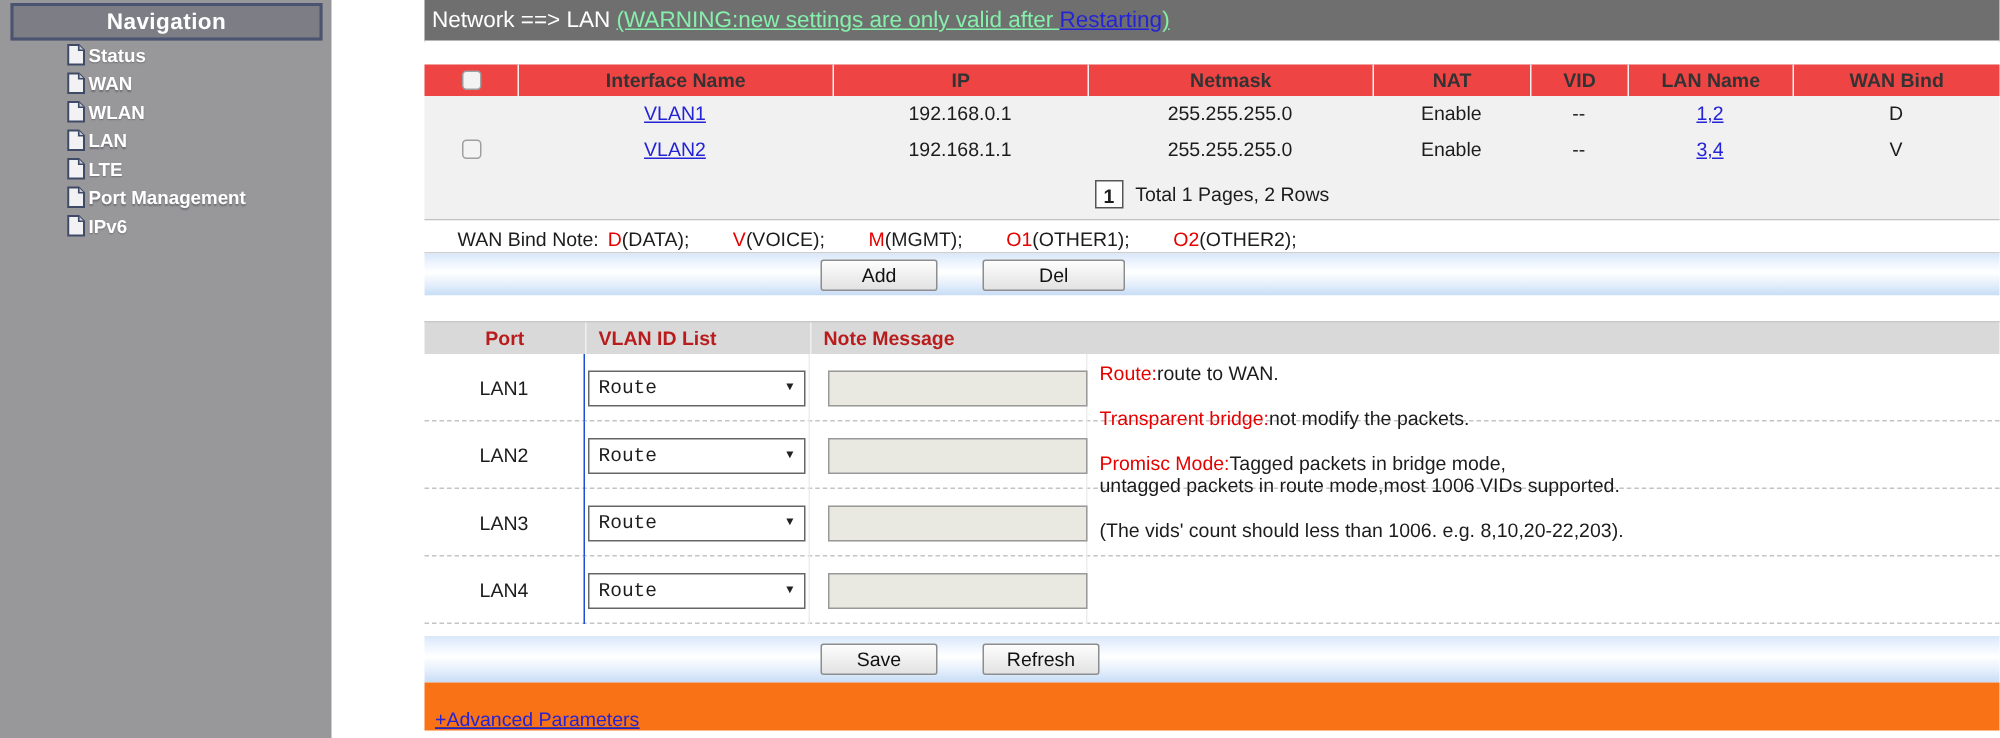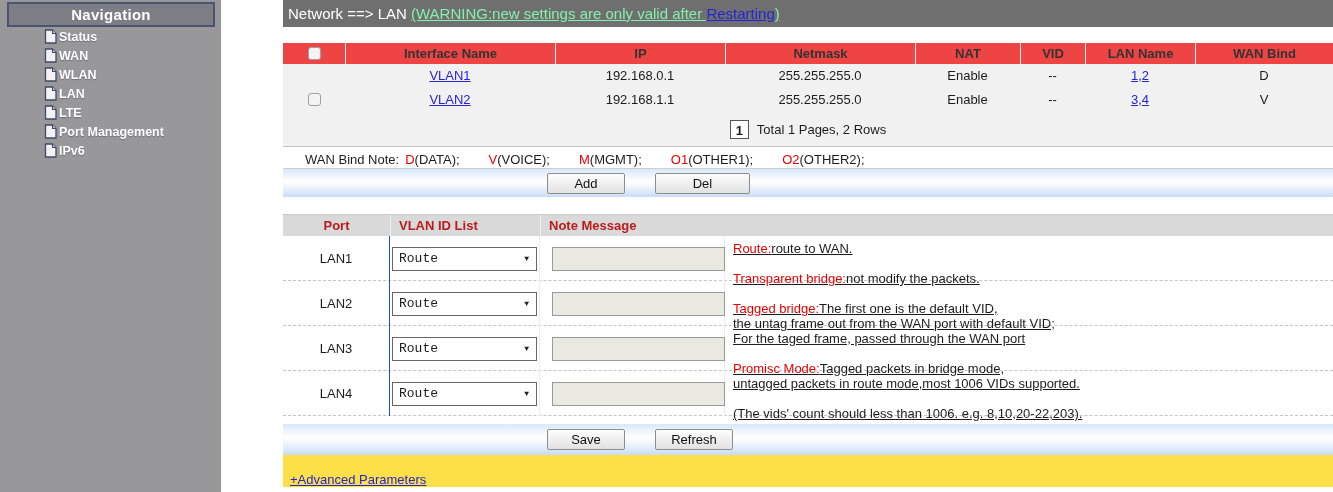--- a/index.html
+++ b/index.html
@@ -193,25 +193,25 @@
     font-size: 13px;
     padding: 0 4px;
   }
 
   .notes {
     position: absolute;
     left: 450px; top: 5px;
     width: 595px;
     line-height: 15px;
   }
-  .notes p { margin: 0 0 15px 0; text-decoration: underline; }
+  .notes p { margin: 0 0 15px 0; }
   .notes .kw { color: #e60000; }
   .notes .txt { white-space: pre-line; }
 
-  .footer { padding: 17px 0 0 7px; background:#fde047;text-decoration:underline; }
+  .footer { padding: 17px 0 0 7px; background:#f97316;text-decoration:underline; }
   .footer a { font-size: 13px; }
 </style>
 </head>
 <body>
 
 <div class="page">
 
   <div class="sidebar">
     <div class="nav-header">Navigation</div>
     <ul class="nav-list">
@@ -385,23 +385,20 @@
           </div>
           <div class="inp-cell">
             <input class="vlan-input" type="text" value="" style="">
           </div>
           <div></div>
         </div>
 
         <div class="notes">
           <p><span class="kw">Route:</span><span class="txt">route to WAN.</span></p>
           <p><span class="kw">Transparent bridge:</span><span class="txt">not modify the packets.</span></p>
-          <p><span class="kw">Tagged bridge:</span><span class="txt">The first one is the default VID,
-the untag frame out from the WAN port with default VID;
-For the taged frame, passed through the WAN port</span></p>
           <p><span class="kw">Promisc Mode:</span><span class="txt">Tagged packets in bridge mode,
 untagged packets in route mode,most 1006 VIDs supported.</span></p>
           <p><span class="kw"></span><span class="txt">(The vids' count should less than 1006. e.g. 8,10,20-22,203).</span></p>
         </div>
       </div>
     </div>
 
     <div class="gap8"></div>
 
     <div class="band band2">

